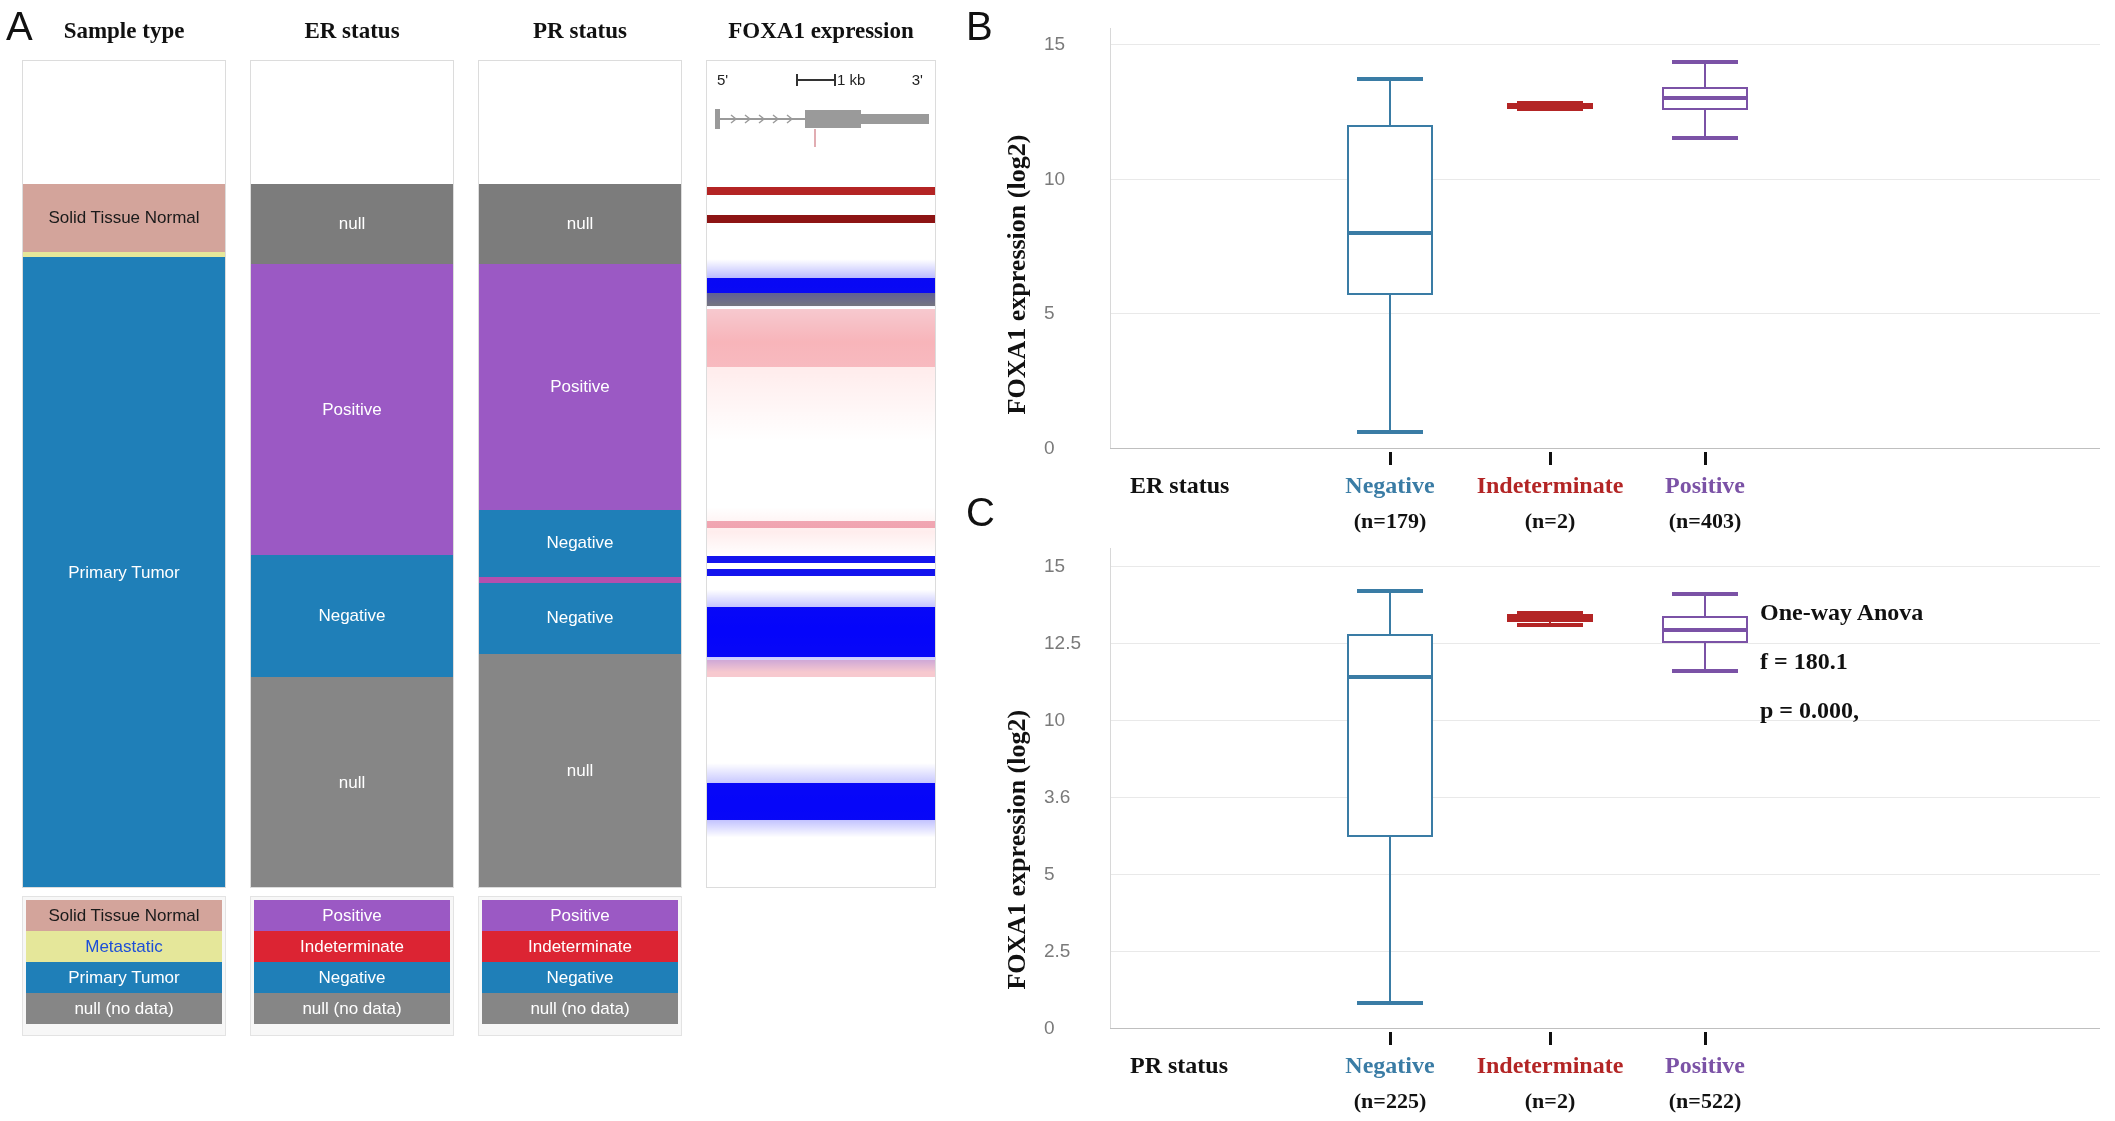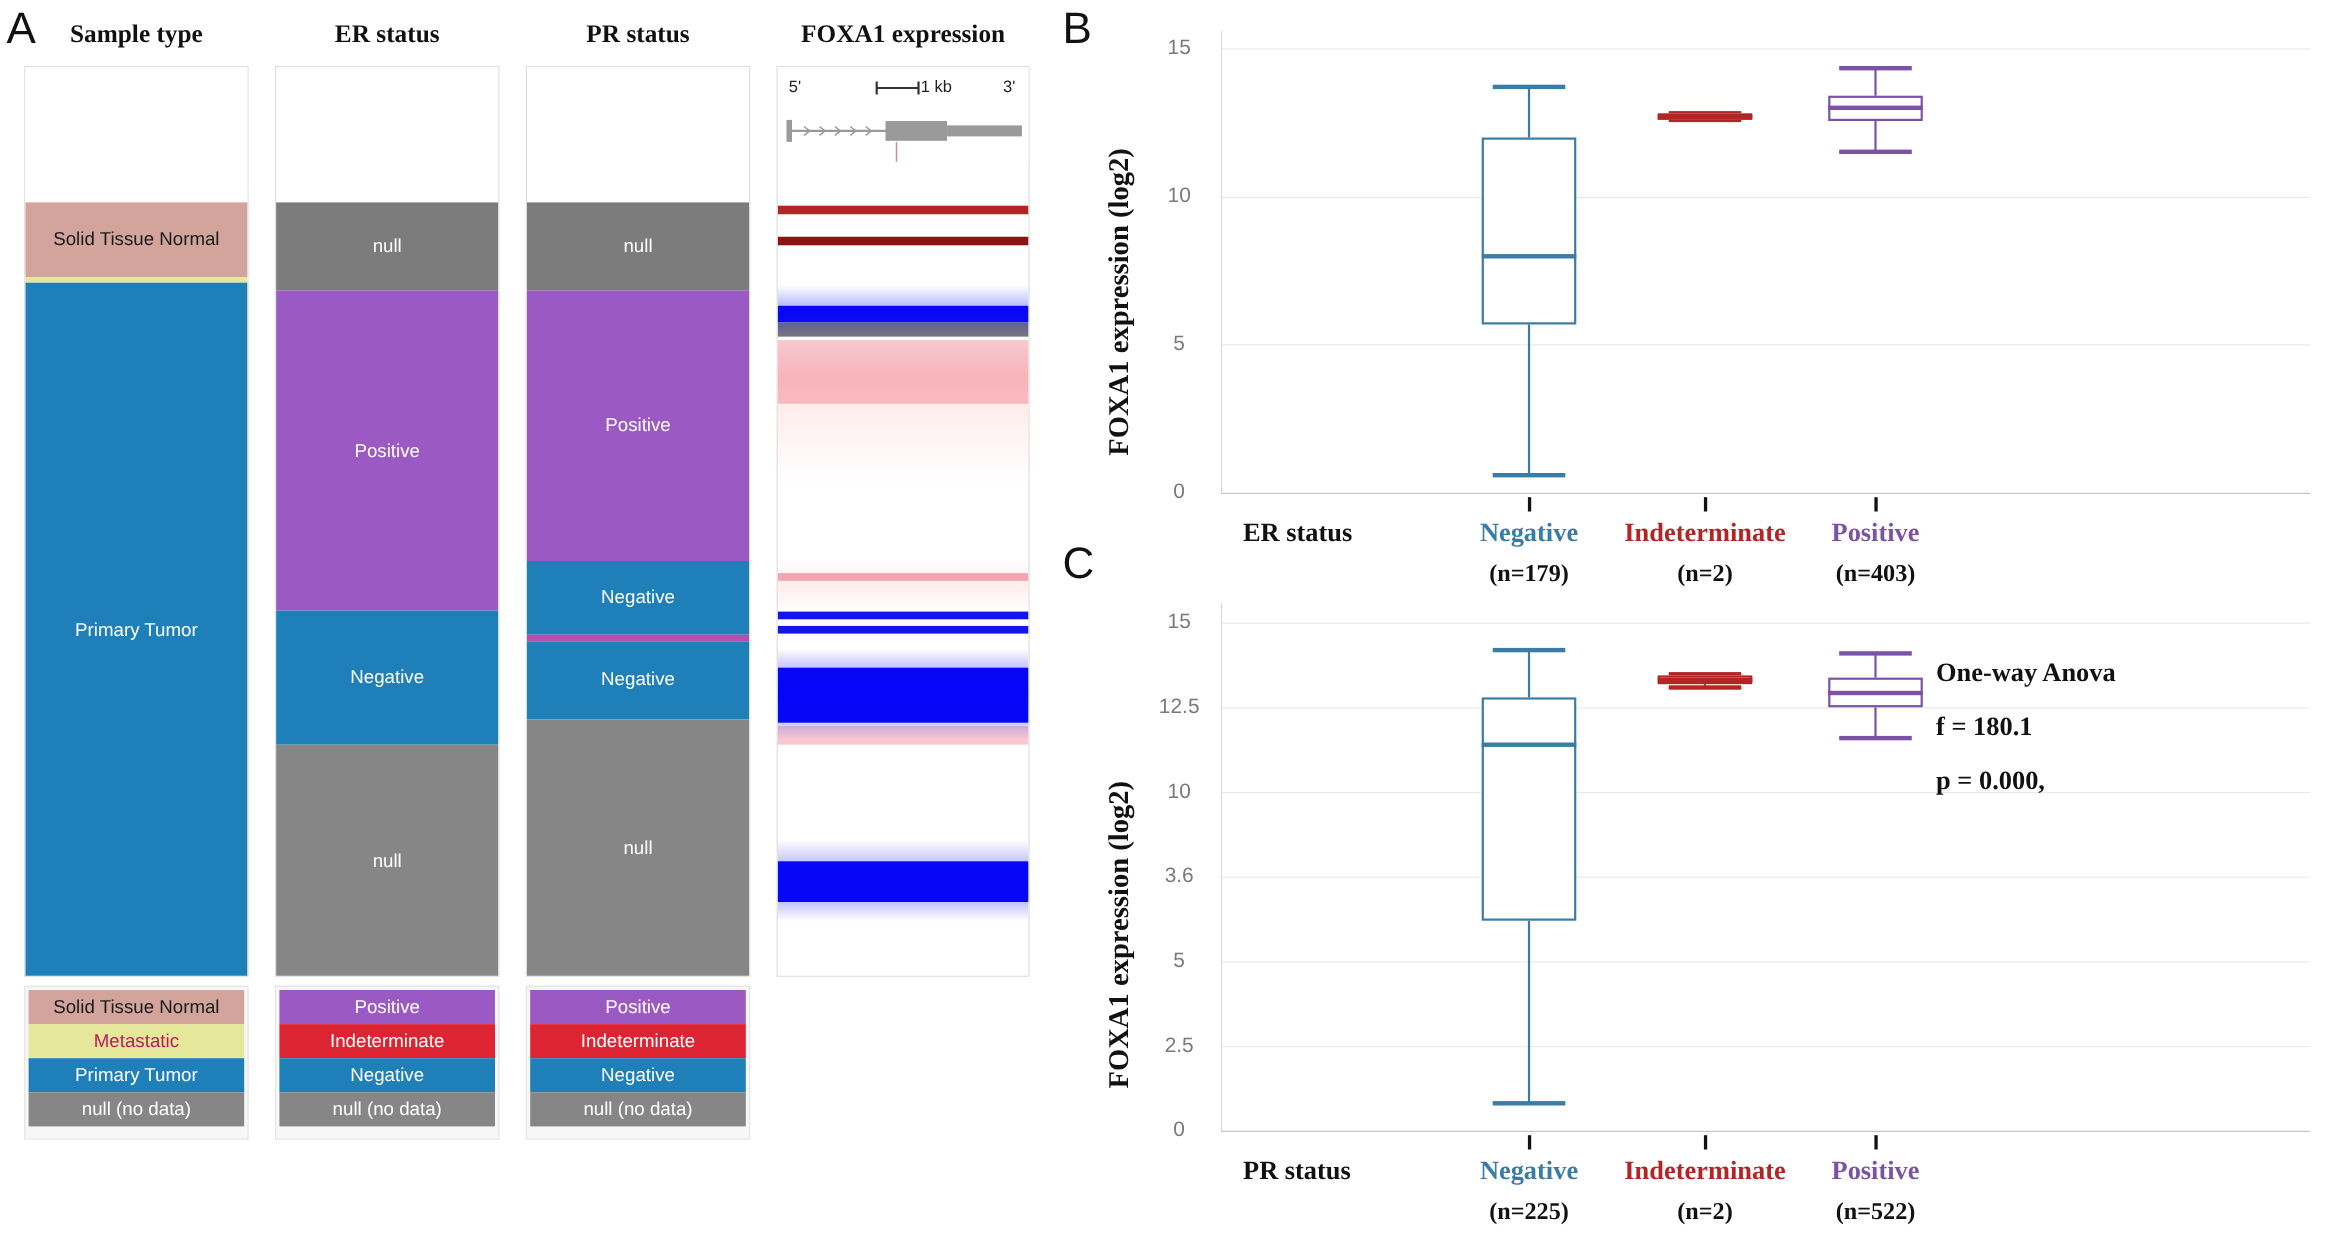--- a/index.html
+++ b/index.html
@@ -34,21 +34,21 @@
   .tick-lbl{position:absolute;font-family:"Liberation Sans",sans-serif;font-size:15px;color:#222;}
   #cbar-frame{position:absolute;background:#f7f7f7;border:1px solid #e3e3e3;
               box-sizing:border-box;}
   .cbar-txt{font-family:"Liberation Sans",sans-serif;font-size:18px;color:#333;}
 
   
   .plot{position:absolute;}
   .plot-area{position:absolute;background:#fff;}
   .gridline{position:absolute;left:0;right:0;height:1px;background:#e9e9e9;}
   .axisline{position:absolute;background:#c9c9c9;}
-  .ytick{position:absolute;right:0;transform:translateY(-50%);text-align:center;
+  .ytick{position:absolute;right:0;transform:translateY(-50%);text-align:left;
          font-family:"Liberation Sans",sans-serif;font-size:19px;color:#7a7a7a;}
   .xtickmark{position:absolute;width:3px;height:13px;background:#111;}
   .xlabel-grp{position:absolute;text-align:center;transform:translateX(-50%);}
   .xlabel-grp .name{font-family:"Liberation Serif",serif;font-weight:bold;font-size:24px;}
   .xlabel-grp .n{font-family:"Liberation Serif",serif;font-weight:bold;font-size:22px;
                  color:#111;margin-top:9px;}
   .axis-title{position:absolute;font-family:"Liberation Serif",serif;
               font-weight:bold;font-size:24px;color:#111;}
   .ytitle{position:absolute;font-family:"Liberation Serif",serif;font-weight:bold;
           font-size:26px;color:#111;writing-mode:vertical-rl;
@@ -70,21 +70,21 @@
   <div id="a-cols">
       <div class="colhead" style="left: 22px; top: 18px; width: 204px;">Sample type</div>
       <div class="col-frame" style="left: 22px; top: 60px; width: 204px; height: 828px;">
         <div class="seg" style="top: 0px; height: 122.544px; background: rgb(255, 255, 255); color: rgb(255, 255, 255);"></div>
         <div class="seg" style="top: 122.544px; height: 68.724px; background: rgb(211, 164, 155); color: rgb(26, 26, 26);">Solid Tissue Normal</div>
         <div class="seg" style="top: 191.268px; height: 4.968px; background: rgb(229, 231, 154); color: rgb(26, 26, 26);"></div>
         <div class="seg" style="top: 196.236px; height: 631.764px; background: rgb(31, 127, 184); color: rgb(255, 255, 255);">Primary Tumor</div>
       </div>
       <div class="legend-frame" style="left: 22px; top: 896px; width: 204px; height: 140px;">
         <div class="legend-row" style="background: rgb(211, 164, 155); color: rgb(26, 26, 26);">Solid Tissue Normal</div>
-        <div class="legend-row" style="background: rgb(229, 231, 154); color: #be185d;">Metastatic</div>
+        <div class="legend-row" style="background: rgb(229, 231, 154); color: #1d4ed8;">Metastatic</div>
         <div class="legend-row" style="background: rgb(31, 127, 184); color: rgb(255, 255, 255);">Primary Tumor</div>
         <div class="legend-row" style="background: rgb(134, 134, 134); color: rgb(255, 255, 255);">null (no data)</div>
       </div>
       <div class="colhead" style="left: 250px; top: 18px; width: 204px;">ER status</div>
       <div class="col-frame" style="left: 250px; top: 60px; width: 204px; height: 828px;">
         <div class="seg" style="top: 0px; height: 122.544px; background: rgb(255, 255, 255); color: rgb(255, 255, 255);"></div>
         <div class="seg" style="top: 122.544px; height: 80.316px; background: rgb(124, 124, 124); color: rgb(255, 255, 255);">null</div>
         <div class="seg" style="top: 202.86px; height: 291.456px; background: rgb(155, 89, 196); color: rgb(255, 255, 255);">Positive</div>
         <div class="seg" style="top: 494.316px; height: 121.716px; background: rgb(31, 127, 184); color: rgb(255, 255, 255);">Negative</div>
         <div class="seg" style="top: 616.032px; height: 211.968px; background: rgb(134, 134, 134); color: rgb(255, 255, 255);">null</div>

